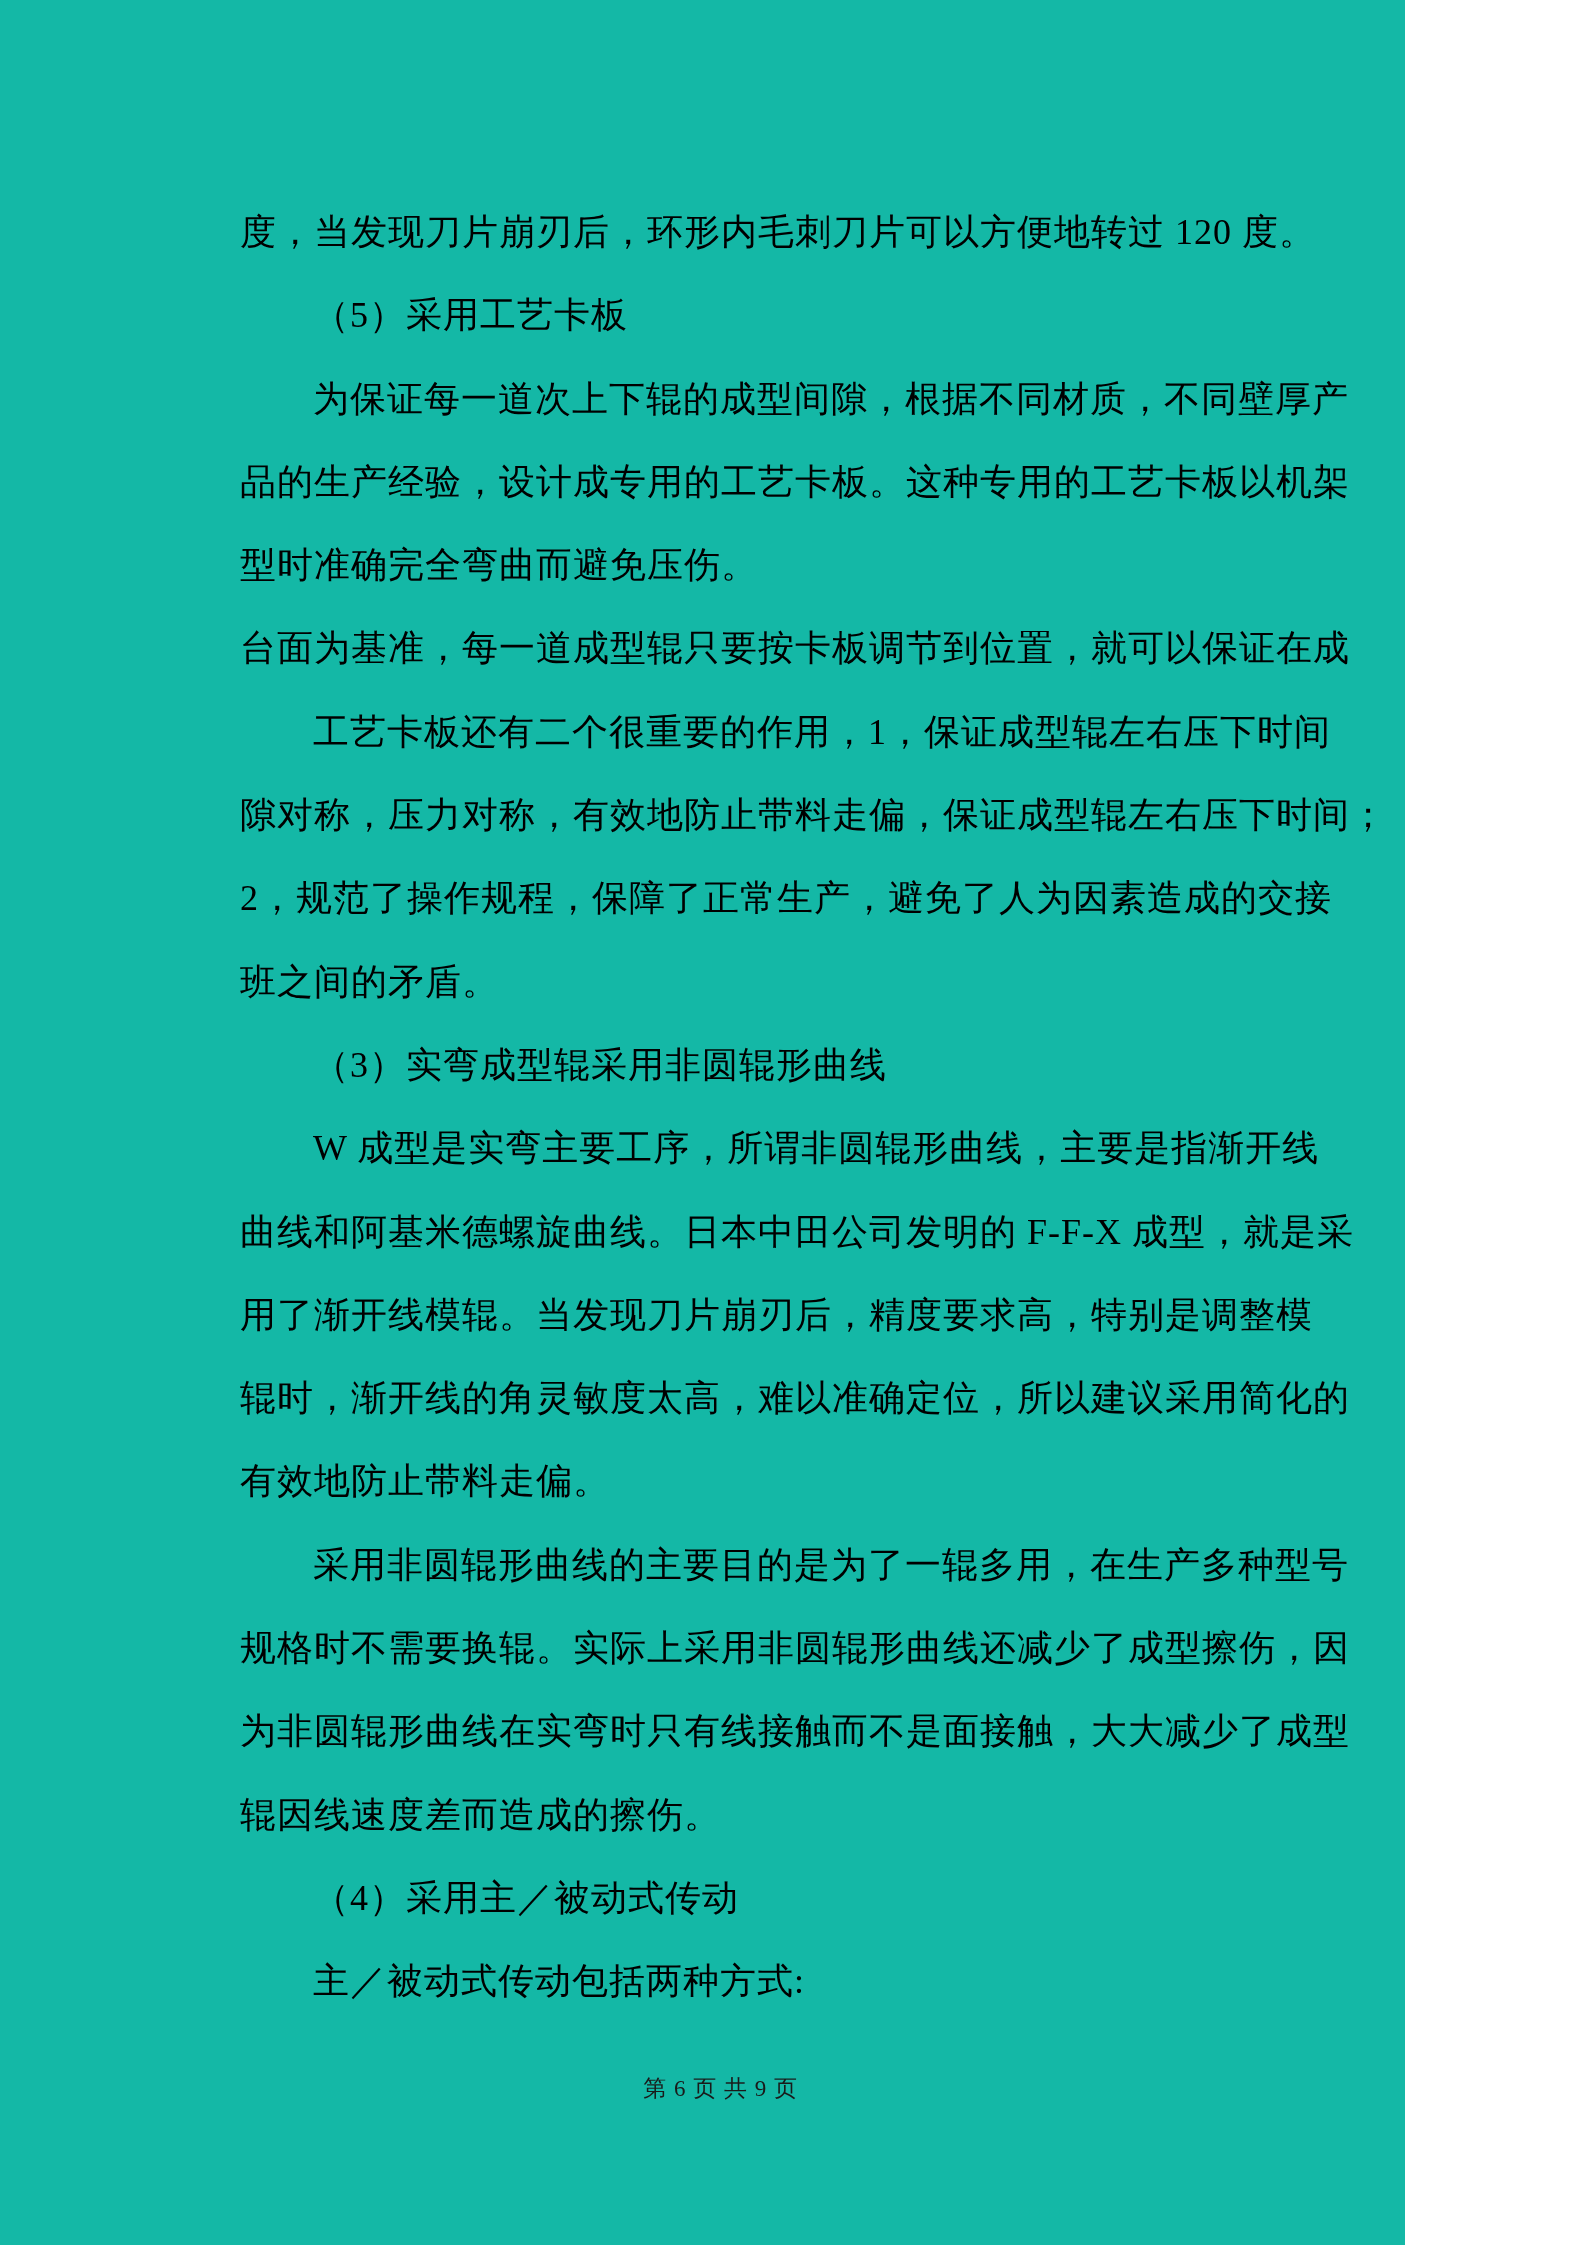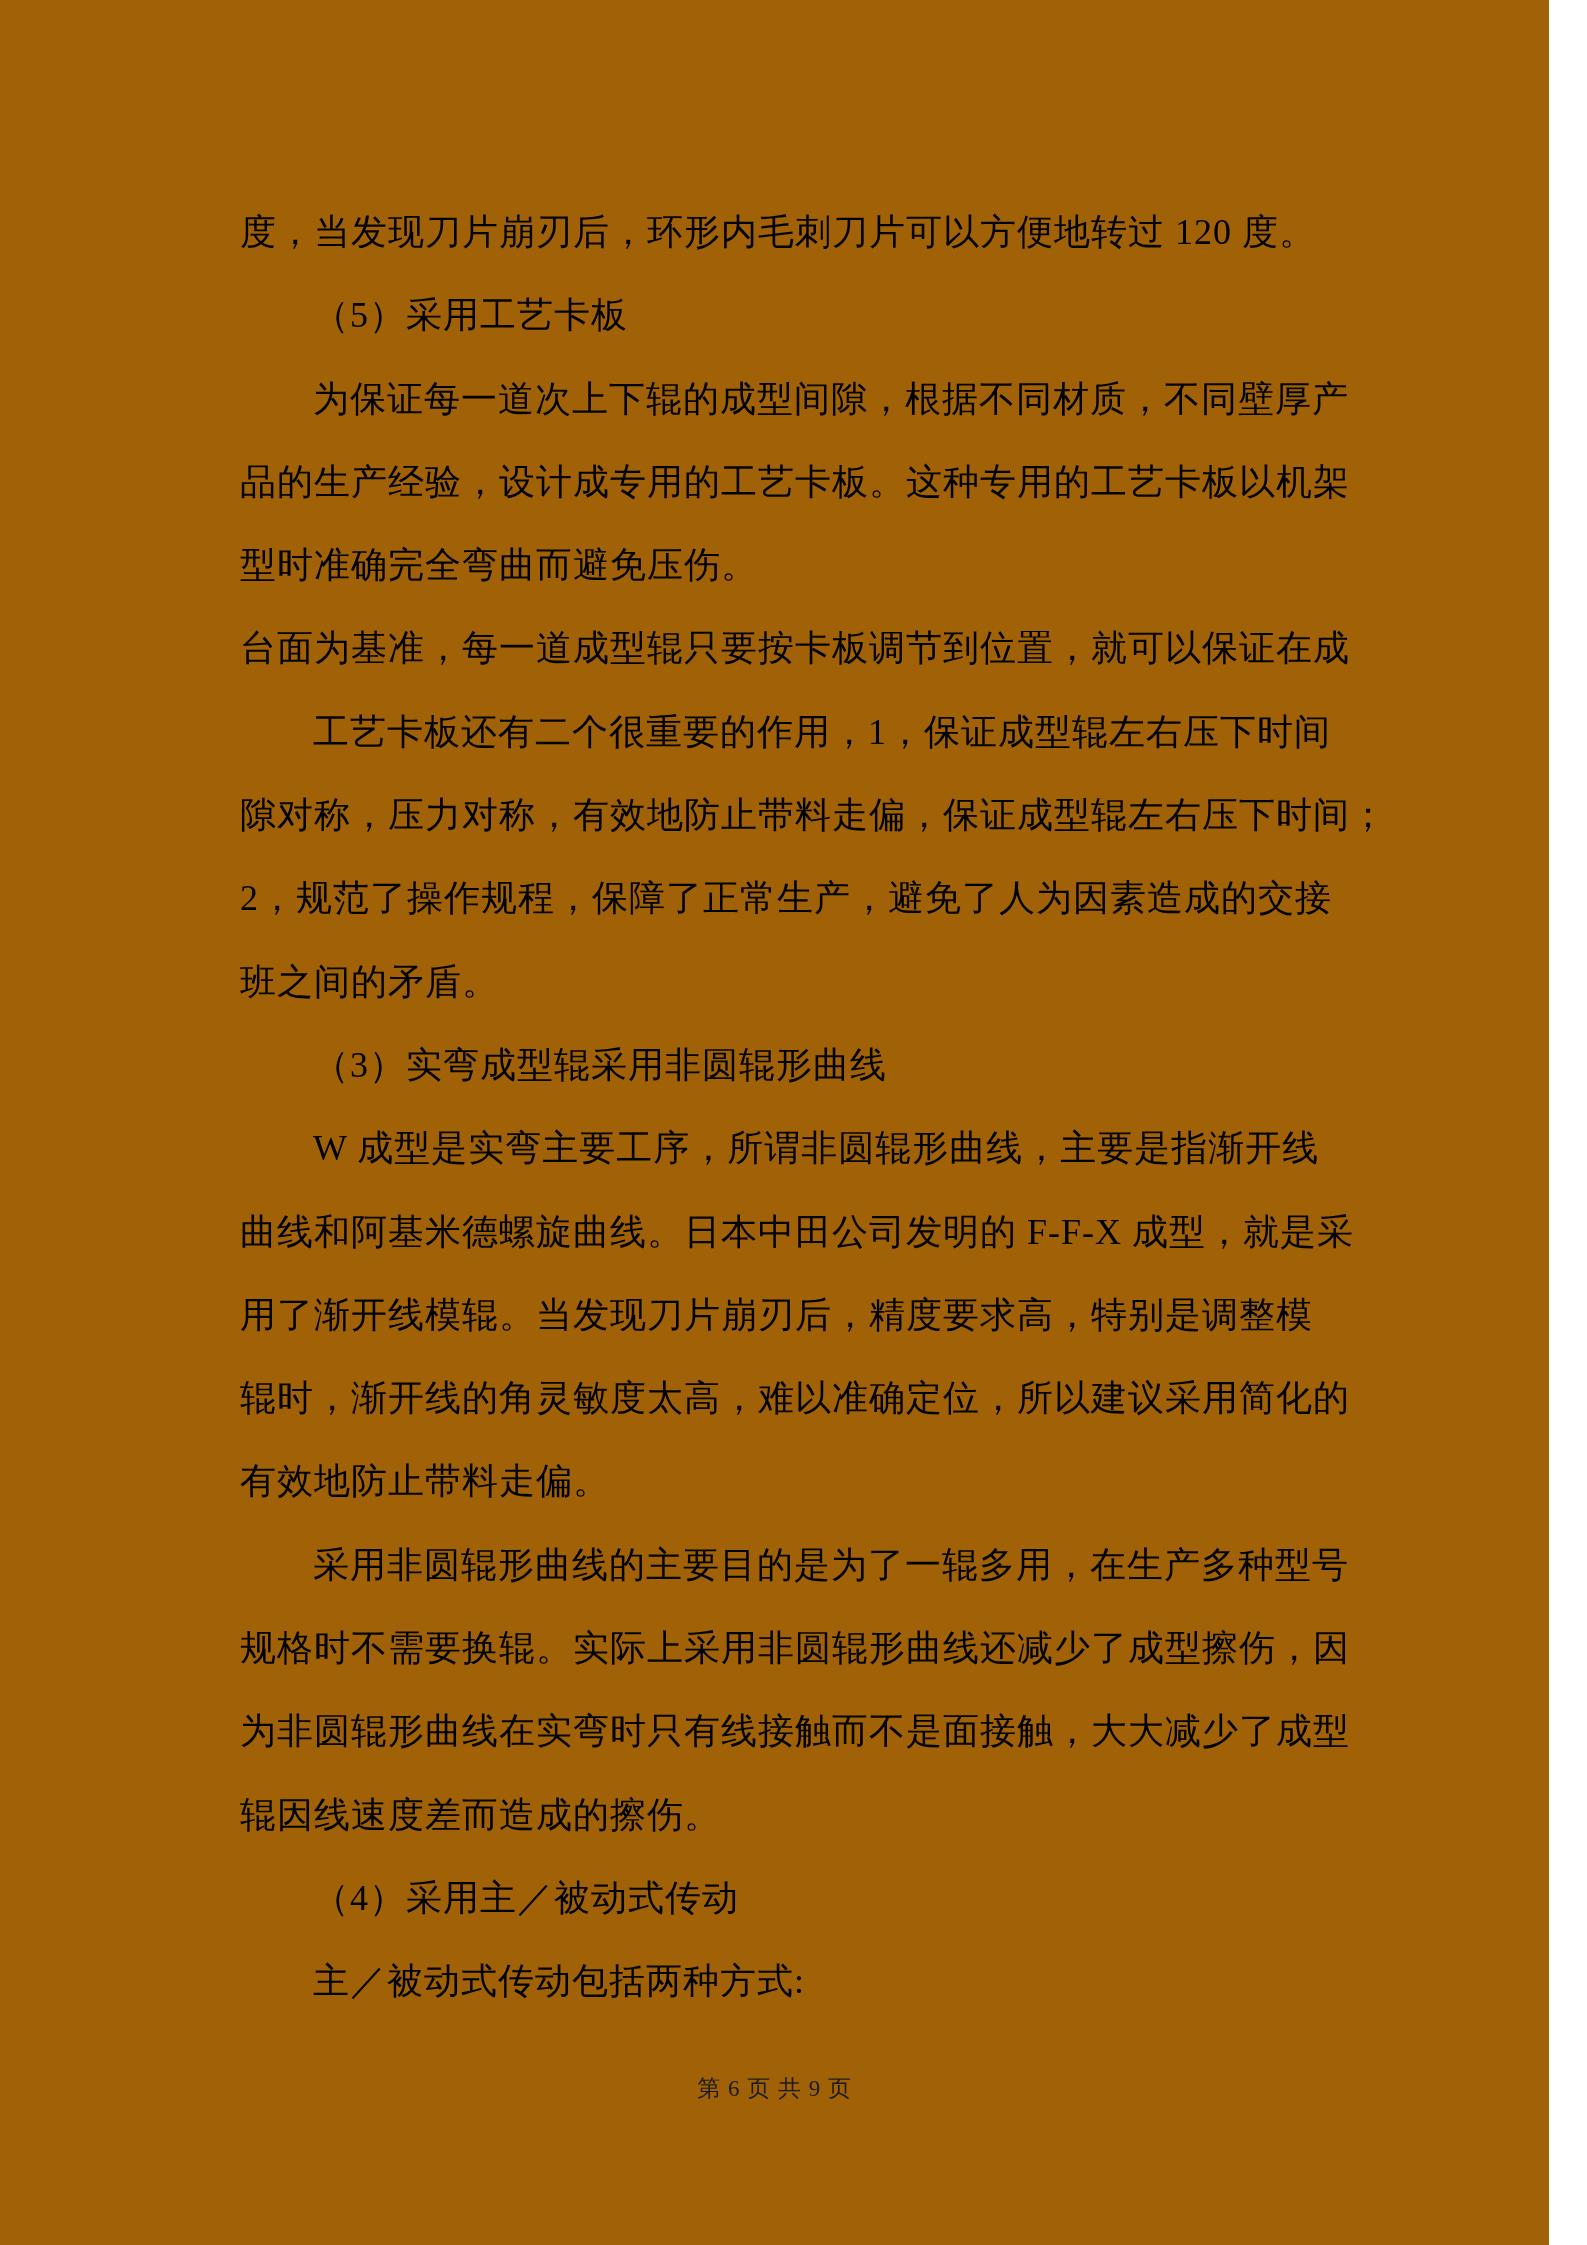--- a/index.html
+++ b/index.html
@@ -2,23 +2,23 @@
 <html><head>
 <meta charset="utf-8">
 <style>
   html, body {
     margin: 0;
     padding: 0;
     background: #ffffff;
   }
   .page {
     position: relative;
-    width: 1549px;
+    width: 1405px;
     height: 2245px;
-    background: #a16207;
+    background: #14b8a6;
     overflow: hidden;
     font-family: "Liberation Serif", "DejaVu Serif", serif;
     color: #000000;
   }
   .content {
     position: absolute;
     left: 240px;
     top: 191px;
     width: 1112px;
   }
@@ -36,20 +36,21 @@
   .footer {
     position: absolute;
     top: 2072px;
     left: 0;
     width: 100%;
     text-align: center;
     font-size: 23px;
     letter-spacing: 1px;
     color: #1a1a1a;
     line-height: 34px;
+    padding-left: 18px;
   }
 </style>
 </head>
 <body>
 
 <div class="page">
   <div class="content">
     <div class="line">度，当发现刀片崩刃后，环形内毛刺刀片可以方便地转过 120 度。</div>
     <div class="line ind">（5）采用工艺卡板</div>
     <div class="line ind">为保证每一道次上下辊的成型间隙，根据不同材质，不同壁厚产</div>

